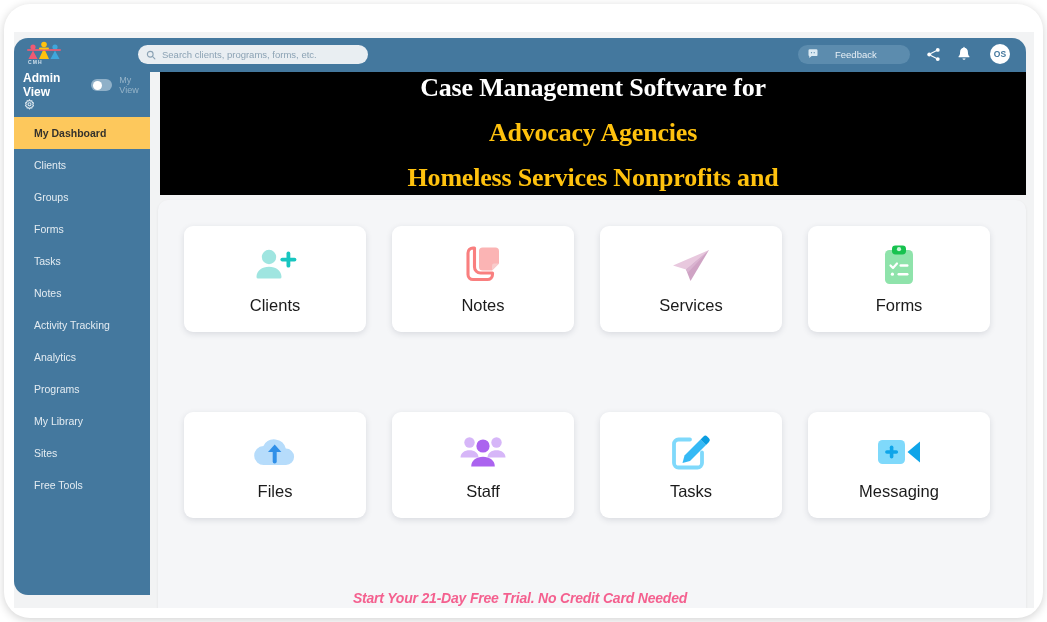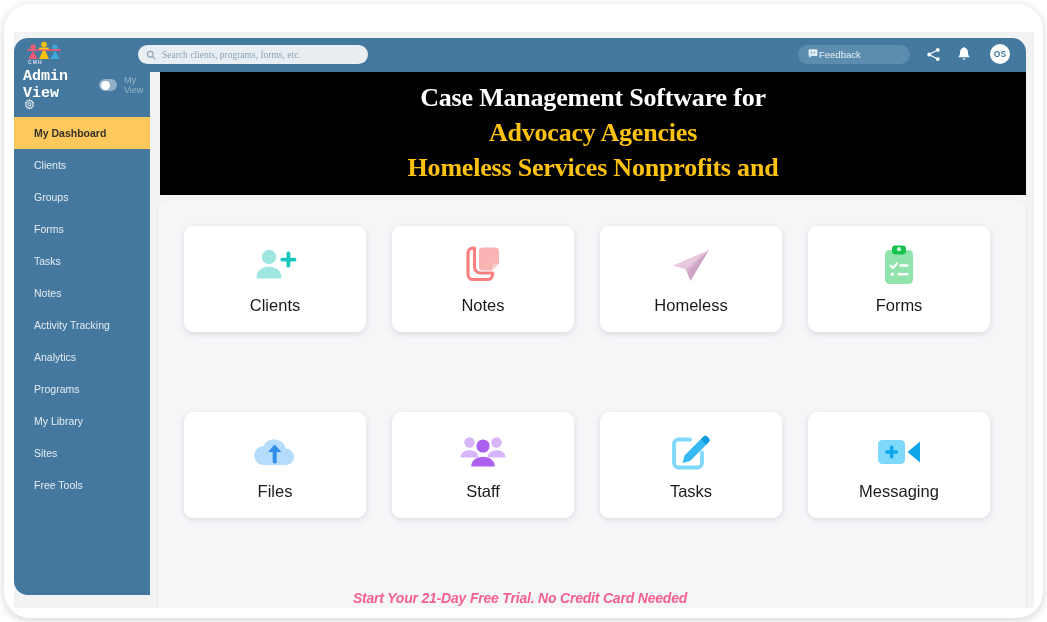--- a/index.html
+++ b/index.html
@@ -51,31 +51,31 @@
     position: absolute; left: 124px; top: 7px;
     width: 230px; height: 19px;
     background: #e9eef2;
     border-radius: 10px;
     display: flex; align-items: center;
     padding-left: 8px; gap: 6px;
   }
   #search-box input {
     border: none; outline: none; background: transparent;
     font-size: 9.5px; color: #8ba2b4;
-    font-family: Liberation Serif, serif;
+    font-family: Liberation Sans, sans-serif;
     width: 200px;
   }
   #search-box input::placeholder { color: #8ba2b4; }
 
   #feedback-btn {
     position: absolute; right: 116px; top: 7px;
     width: 112px; height: 19px;
     background: #5c8cae;
     border-radius: 10px;
-    display: flex; align-items: center; gap: 0;
+    display: flex; align-items: center; gap: 16px;
     padding-left: 9px;
     cursor: pointer;
   }
   #feedback-label { font-size: 9.5px; color: #e8f0f6; }
 
   .hdr-icon {
     position: absolute; top: 8px;
     cursor: pointer;
   }
   #share-icon-wrap { right: 84px; }
@@ -95,21 +95,21 @@
     left: 0px; top: 40px;
     width: 136px; height: 523px;
     background: #44789e;
     border-bottom-left-radius: 14px;
   }
   #view-toggle-row {
     position: absolute; left: 0; top: 0;
     width: 136px; height: 26px;
     display: flex; align-items: center; padding-left: 9px; gap: 7px;
   }
-  #admin-view-label { font-size: 15px; color: #ffffff; font-weight: bold; font-family: Liberation Mono, monospace; }
+  #admin-view-label { font-size: 12px; color: #ffffff; font-weight: bold; }
   #view-switch {
     width: 23px; height: 12px; border-radius: 6px;
     background: #8fb0c8; position: relative; cursor: pointer;
   }
   #view-switch::after {
     content: ""; position: absolute;
     left: 1.5px; top: 1.5px; width: 9px; height: 9px;
     border-radius: 50%; background: #ffffff;
   }
   #my-view-label { font-size: 9px; color: #96b4c9; }
@@ -137,21 +137,21 @@
     left: 136px; top: 40px;
     width: 876px; height: 523px;
   }
 
   #promo-banner {
     position: absolute; left: 10px; top: 0px;
     width: 866px; height: 123px;
     background: #000000;
     display: flex; flex-direction: column;
     align-items: center; justify-content: center;
-    gap: 0;
+    gap: 10px;
   }
   .banner-line {
     font-family: "Liberation Serif", serif;
     font-weight: bold;
     font-size: 26px;
     line-height: 1.34;
     letter-spacing: -0.2px;
     white-space: nowrap;
   }
   .banner-line.white { color: #ffffff; }
@@ -348,21 +348,21 @@
           </div>
 
           <div class="tile">
             <div class="tile-icon">
               <svg width="44" height="40" viewBox="0 0 44 40">
                 <path d="M40 4 L4 19.5 L17 23.5 Z" fill="#e8c8de"></path>
                 <path d="M40 4 L17 23.5 L21.5 35 Z" fill="#cfa3c4"></path>
                 <path d="M17 23.5 L40 4 L19 26.5 Z" fill="#d9b3d0"></path>
               </svg>
             </div>
-            <div class="tile-label">Homeless</div>
+            <div class="tile-label">Services</div>
           </div>
 
           <div class="tile">
             <div class="tile-icon">
               <svg width="34" height="42" viewBox="0 0 34 42">
                 <rect x="3" y="5" width="28" height="34" rx="4.5" fill="#8fe3ab"></rect>
                 <rect x="10" y="0.5" width="14" height="9" rx="3.4" fill="#17c24f"></rect>
                 <circle cx="17" cy="4.2" r="2.1" fill="#c9f5d8"></circle>
                 <path d="M8.5 20.5 L11 23 L15 18.5" fill="none" stroke="#ffffff" stroke-width="2.2" stroke-linecap="round" stroke-linejoin="round"></path>
                 <rect x="17.5" y="19.3" width="9" height="2.4" rx="1.2" fill="#ffffff"></rect>

